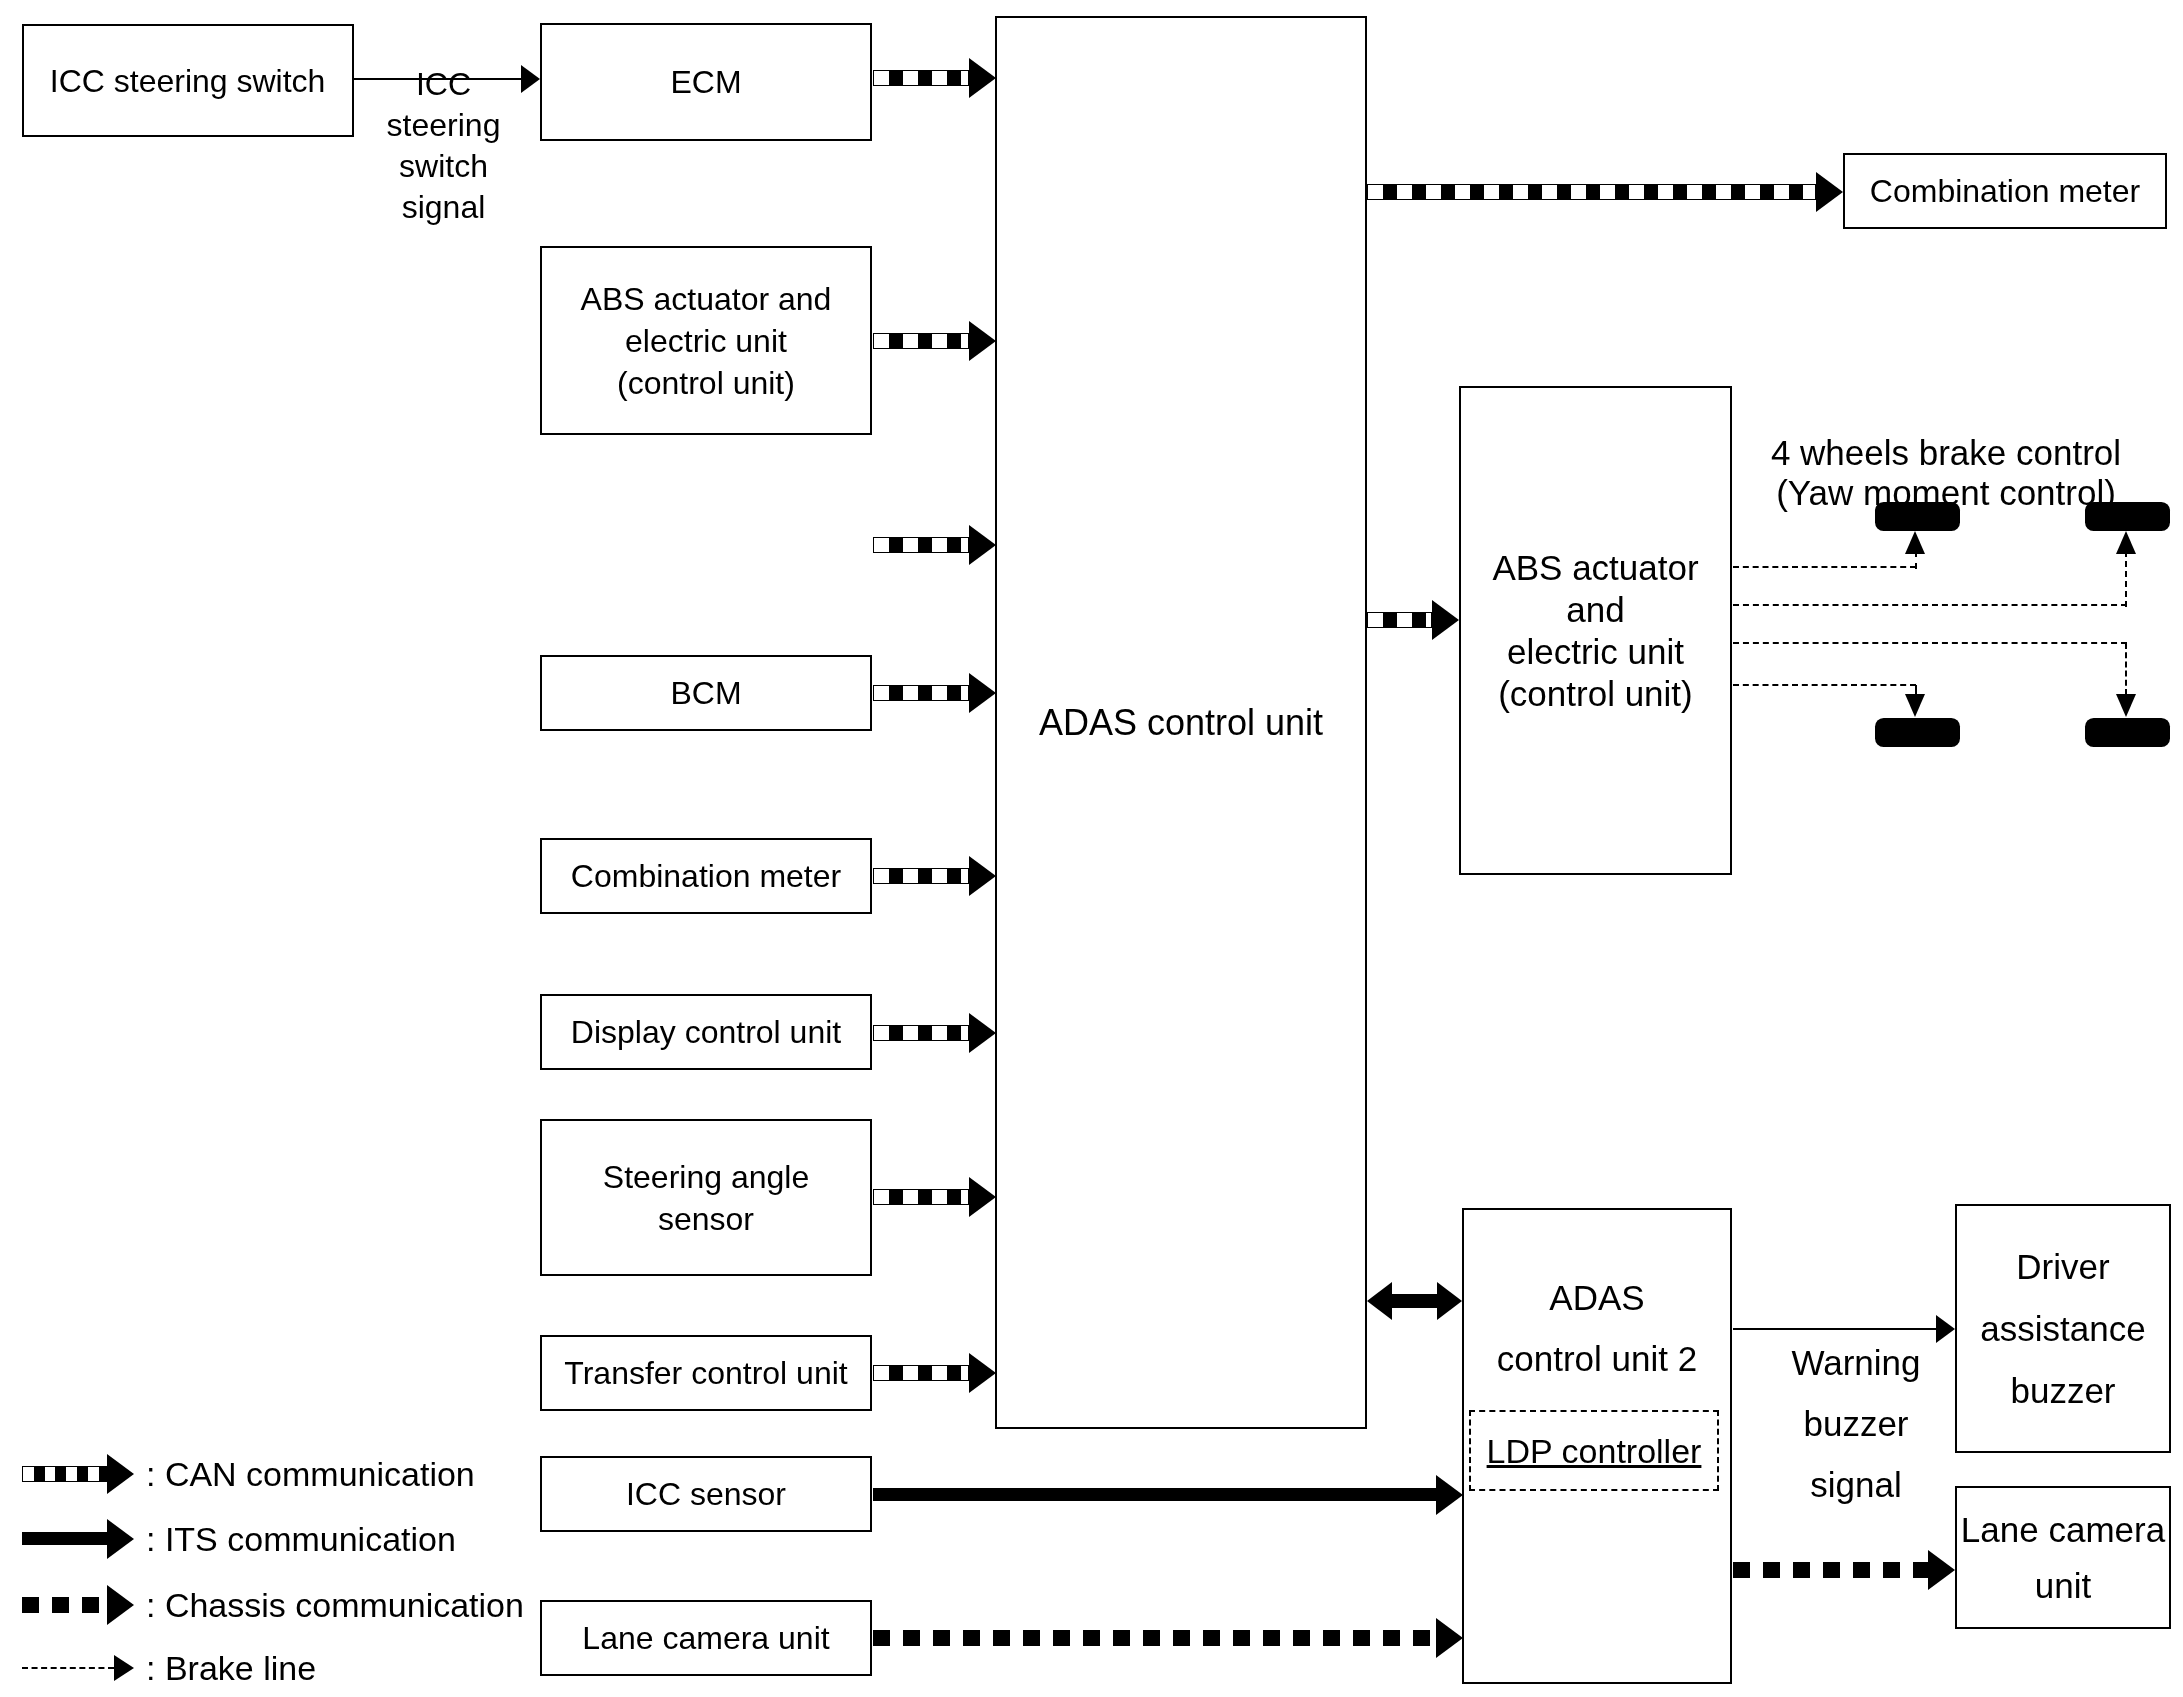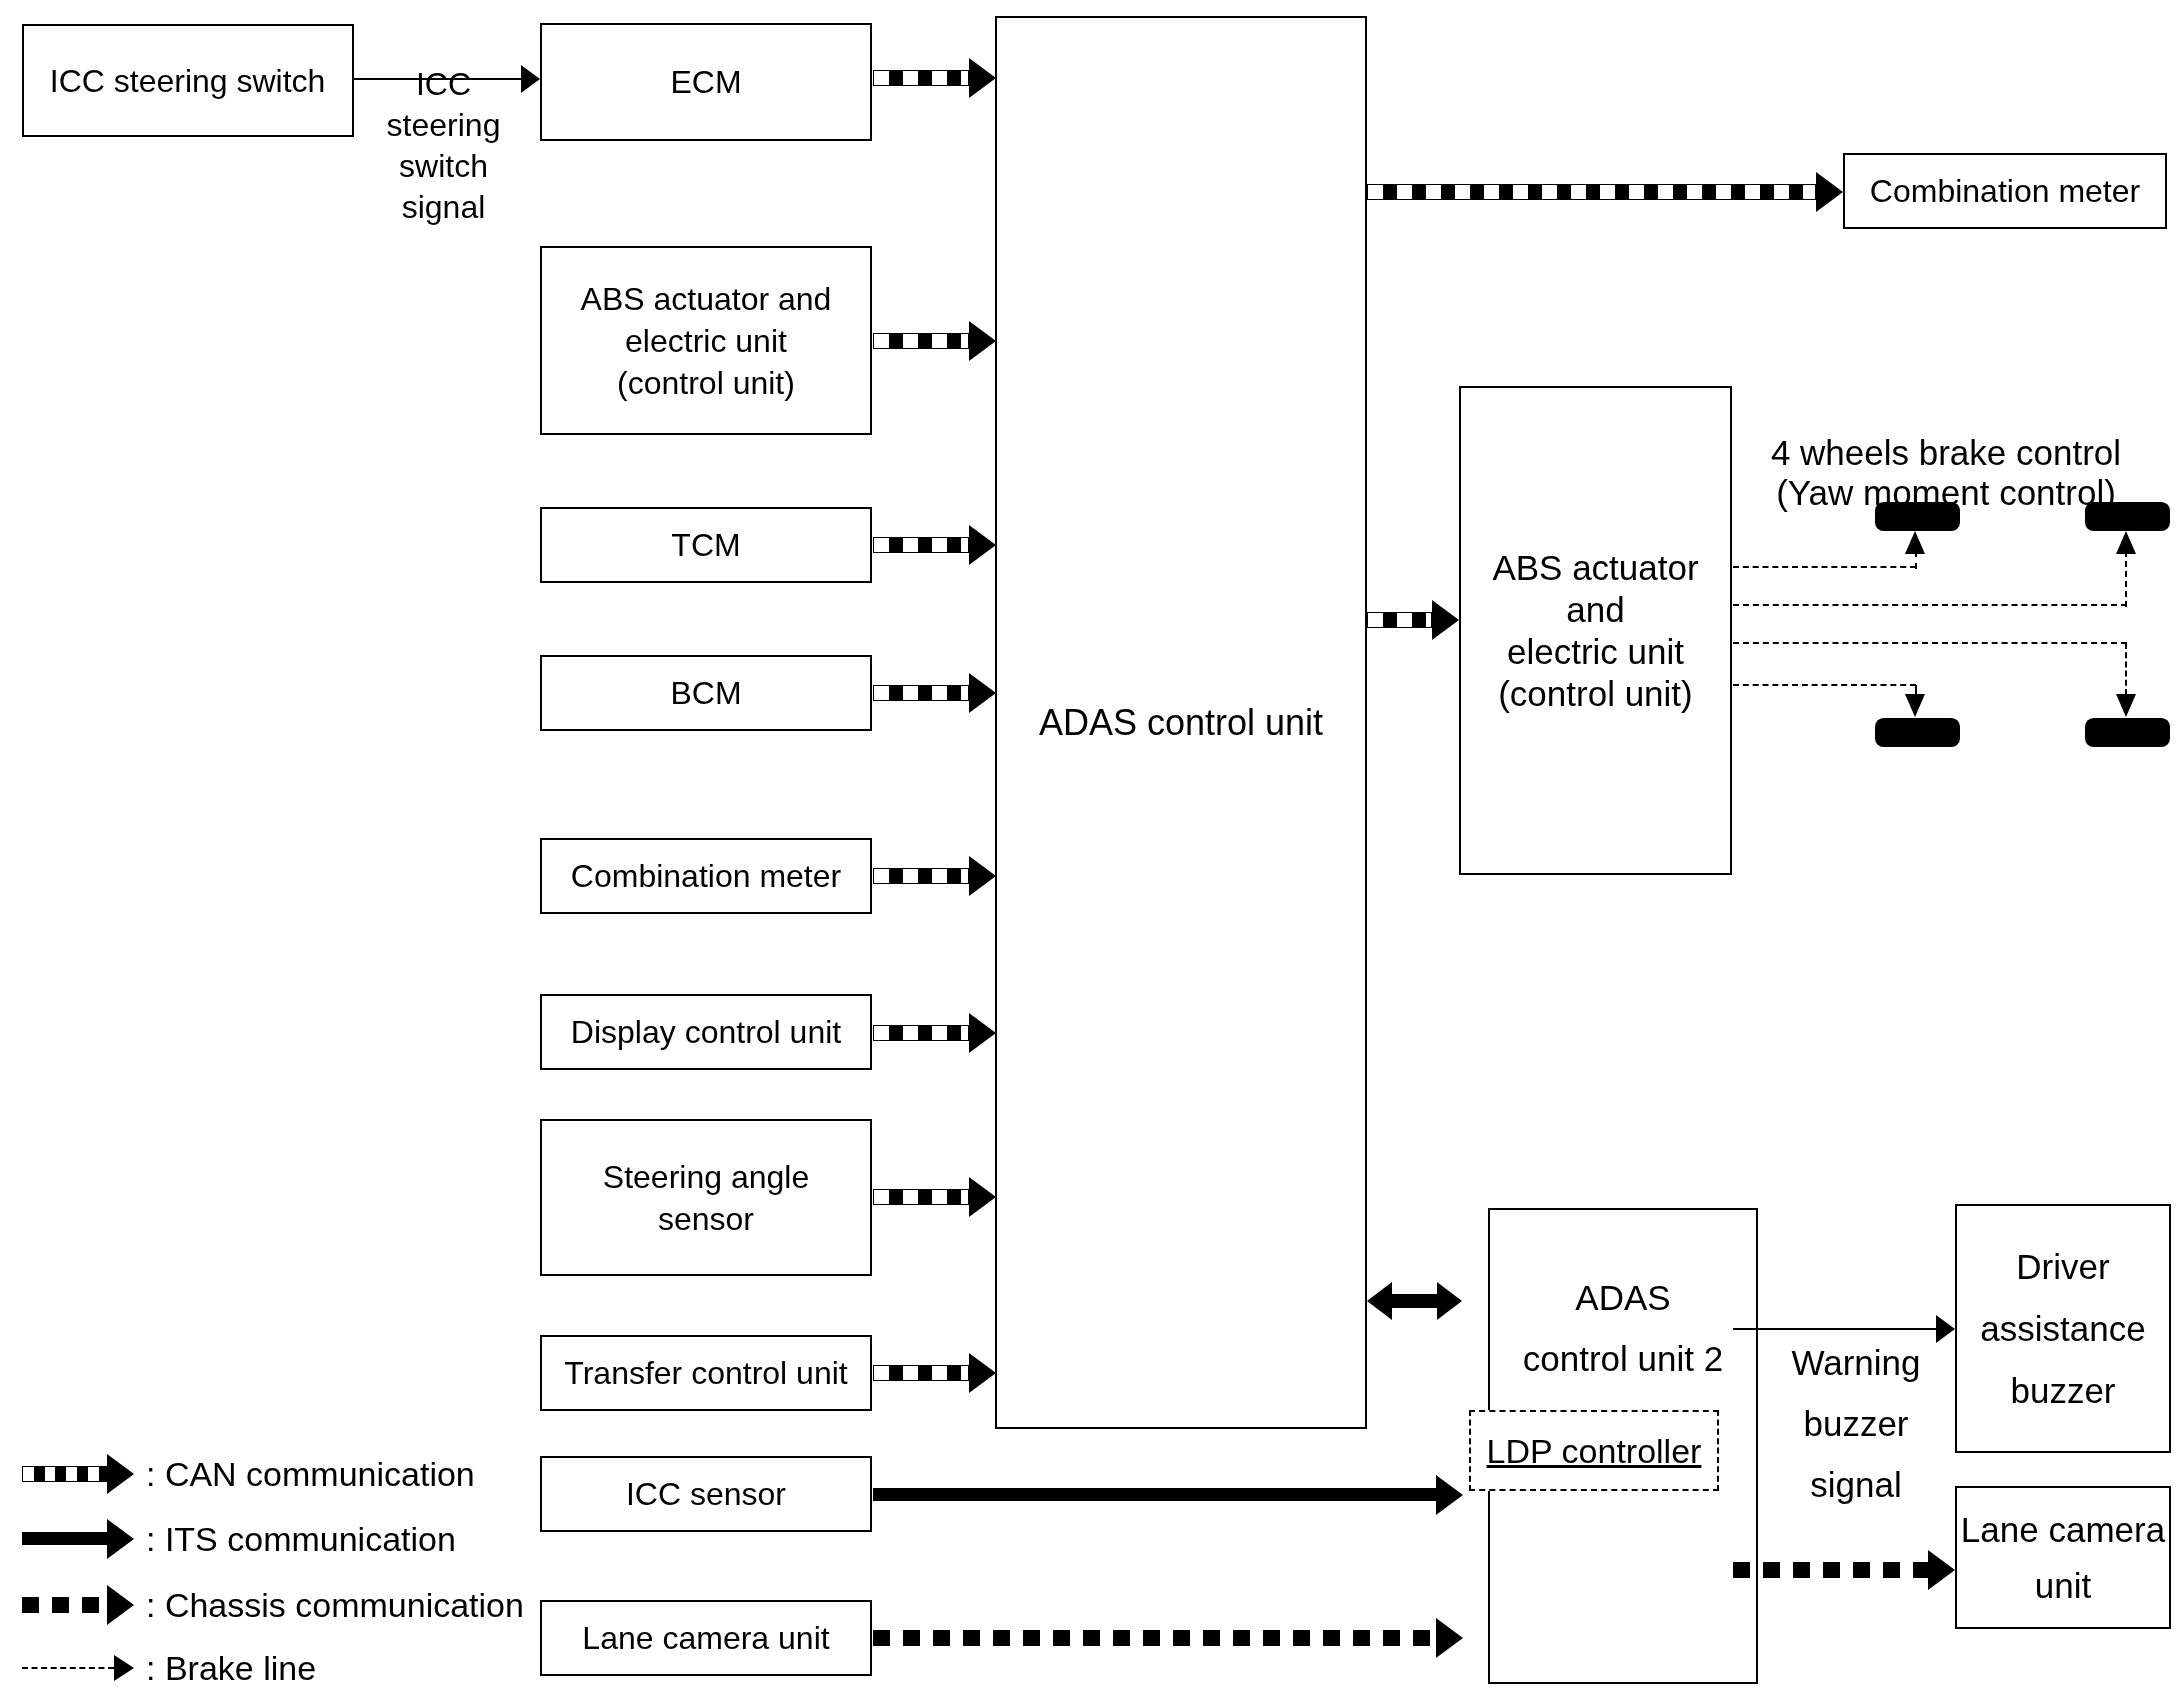--- a/index.html
+++ b/index.html
@@ -70,33 +70,32 @@
 </head>
 <body>
 
 <div id="stage">
 
   <div class="box" style="left:21.6px;top:24px;width:332px;height:113px;">ICC steering switch</div>
   <div class="box" style="left:540px;top:23px;width:332px;height:118px;">ECM</div>
   <div class="box" style="left:540px;top:246px;width:332px;height:189px;">ABS actuator and
 electric unit
 (control unit)</div>
-  <div class="box" style="left:540px;top:507px;width:332px;height:76px;">TCM</div>
   <div class="box" style="left:540px;top:655px;width:332px;height:76px;">BCM</div>
   <div class="box" style="left:540px;top:838px;width:332px;height:76px;">Combination meter</div>
   <div class="box" style="left:540px;top:994px;width:332px;height:76px;">Display control unit</div>
   <div class="box" style="left:540px;top:1119px;width:332px;height:157px;">Steering angle
 sensor</div>
   <div class="box" style="left:540px;top:1335px;width:332px;height:76px;">Transfer control unit</div>
   <div class="box" style="left:540px;top:1456px;width:332px;height:76px;">ICC sensor</div>
   <div class="box" style="left:540px;top:1600px;width:332px;height:76px;">Lane camera unit</div>
 
   <div class="box big" style="left:995px;top:16px;width:372px;height:1413px;">ADAS control unit</div>
 
-  <div class="box wide-lh top-label" style="left:1462px;top:1208px;width:270px;height:476px;margin-left:26px;">
+  <div class="box wide-lh top-label" style="left:1462px;top:1208px;width:270px;height:476px;">
     <span style="display:block;margin-top:57px;white-space:pre-line;">ADAS
 control unit 2</span>
   </div>
   <div class="box dashed" style="left:1469px;top:1410px;width:250px;height:81px;text-decoration:underline;">LDP controller</div>
 
   <div class="box" style="left:1843px;top:153px;width:324px;height:76px;">Combination meter</div>
   <div class="box" style="left:1459px;top:386px;width:273px;height:489px;font-size:35px;">ABS actuator
 and
 electric unit
 (control unit)</div>

